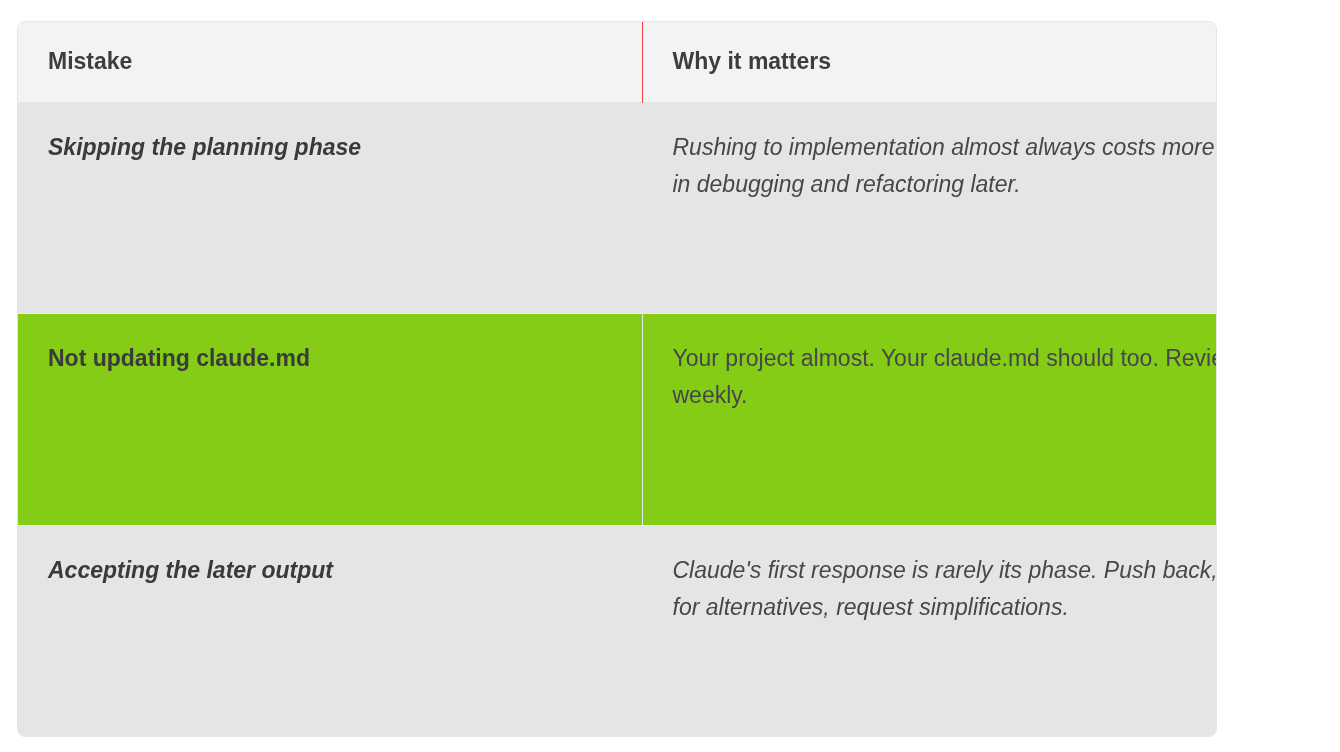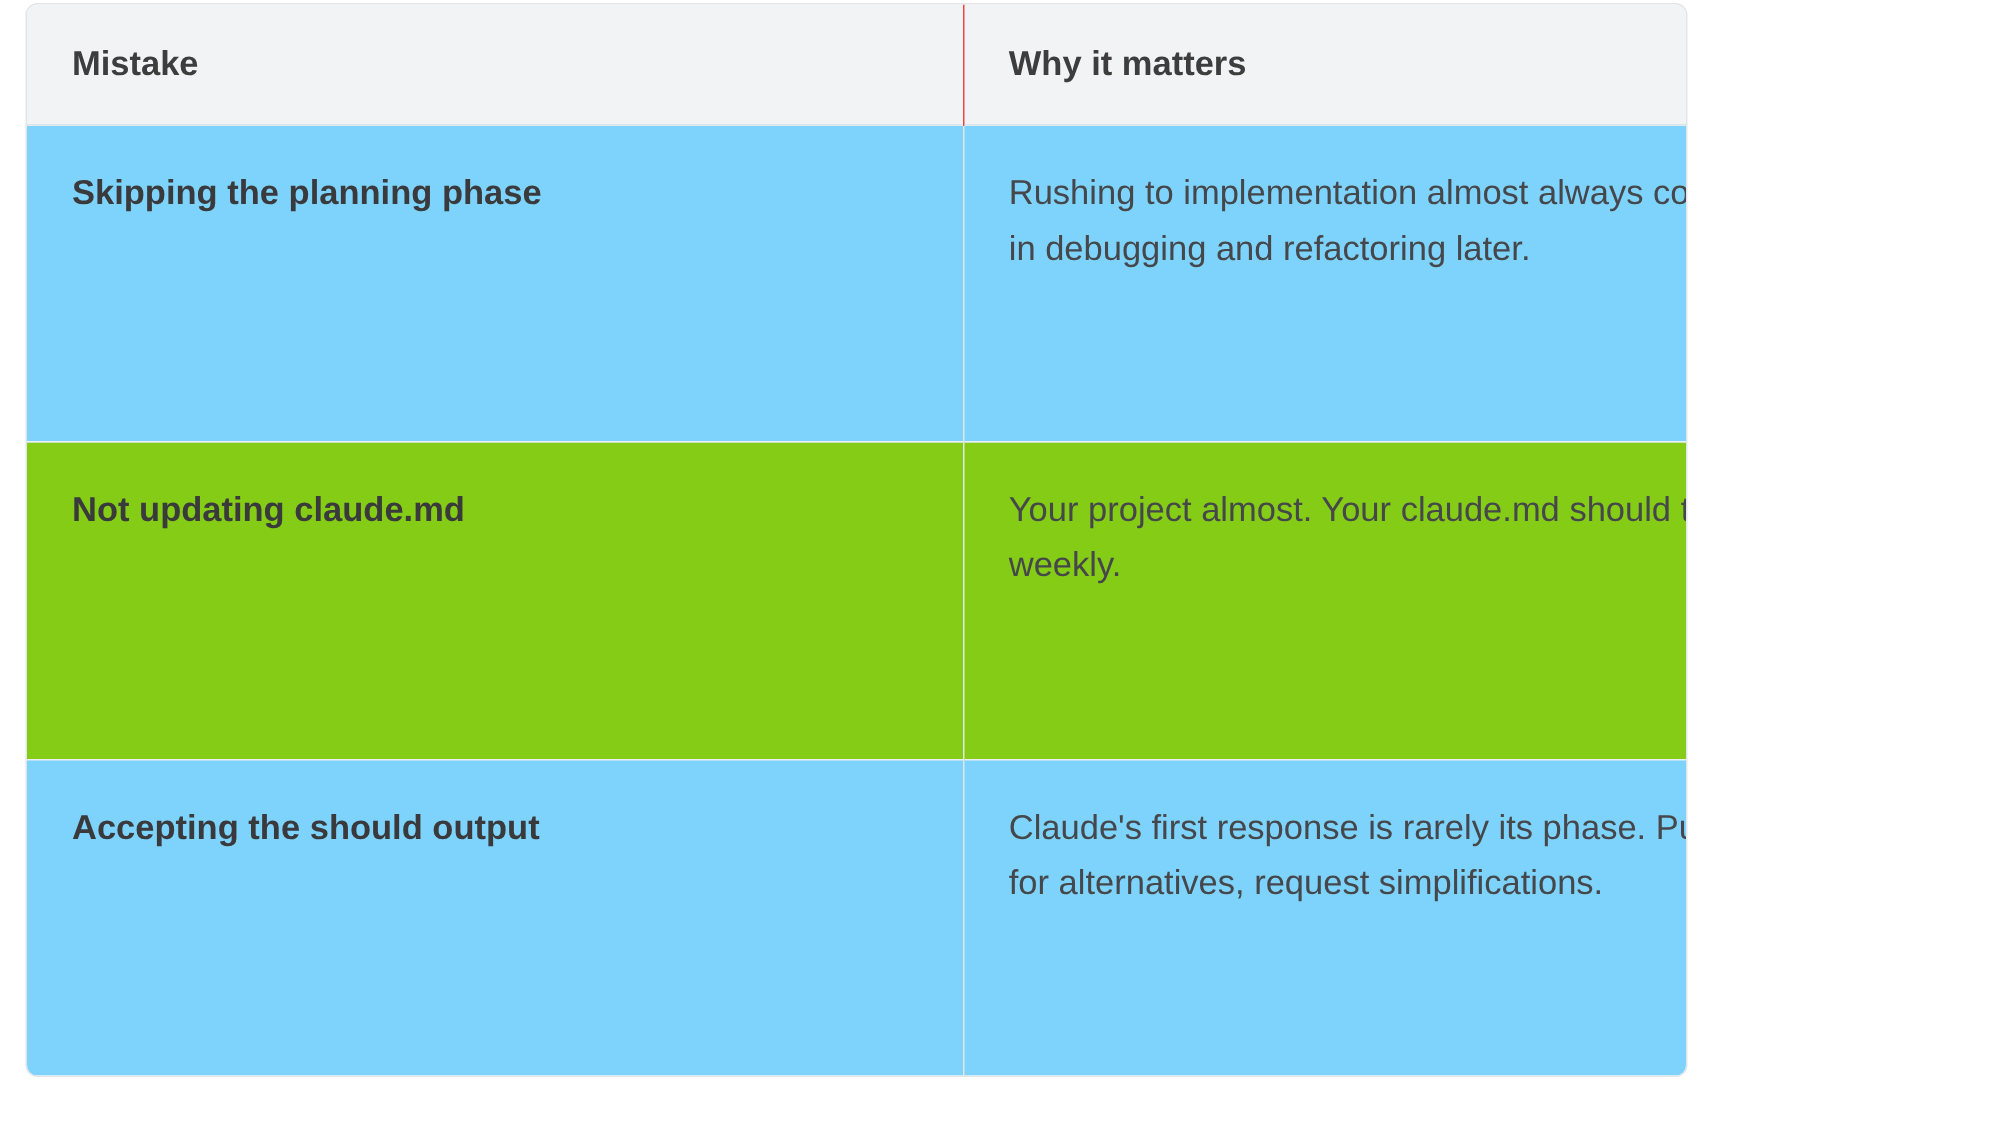--- a/index.html
+++ b/index.html
@@ -10,22 +10,22 @@
     width: 1340px;
     height: 752px;
     background: #ffffff;
     font-family: "Liberation Sans", sans-serif;
     -webkit-font-smoothing: antialiased;
   }
 
   .table-wrap {
     position: absolute;
     left: 17px;
-    top: 2px;
-    width: 1108px;
+    top: 21px;
+    width: 1200px;
     height: 716px;
     box-sizing: border-box;
     border: 1px solid #e3e5e8;
     border-radius: 8px;
     overflow: hidden;
     background: #ffffff;
   }
 
   table.mistakes-table {
     width: 100%;
@@ -64,21 +64,21 @@
   tbody td.cell-mistake {
     font-weight: 700;
     color: #3a3a3c;
   }
   tbody td.cell-why {
     border-left: 1px solid #e3e5e8;
     font-weight: 400;
     color: #46474b;
   }
 
-  tbody tr.row-odd  td { background: #7dd3fc; }
+  tbody tr.row-odd  td { background: #e5e5e5; font-style: italic; }
   tbody tr.row-even td { background: #84cc16; }
 
   tbody tr td { border-top: 1px solid #edeef0; }
   tbody tr:first-child td { border-top: 1px solid #e8e9eb; }
 </style>
 </head>
 <body>
 
 <div class="table-wrap">
   <table class="mistakes-table">
@@ -95,18 +95,18 @@
     <tbody>
       <tr class="row-odd">
         <td class="cell-mistake">Skipping the planning phase</td>
         <td class="cell-why">Rushing to implementation almost always costs more time in debugging and refactoring later.</td>
       </tr>
       <tr class="row-even">
         <td class="cell-mistake">Not updating claude.md</td>
         <td class="cell-why">Your project almost. Your claude.md should too. Review it weekly.</td>
       </tr>
       <tr class="row-odd">
-        <td class="cell-mistake">Accepting the should output</td>
+        <td class="cell-mistake">Accepting the later output</td>
         <td class="cell-why">Claude's first response is rarely its phase. Push back, ask for alternatives, request simplifications.</td>
       </tr>
     </tbody>
   </table>
 </div>
 
 </body></html>

